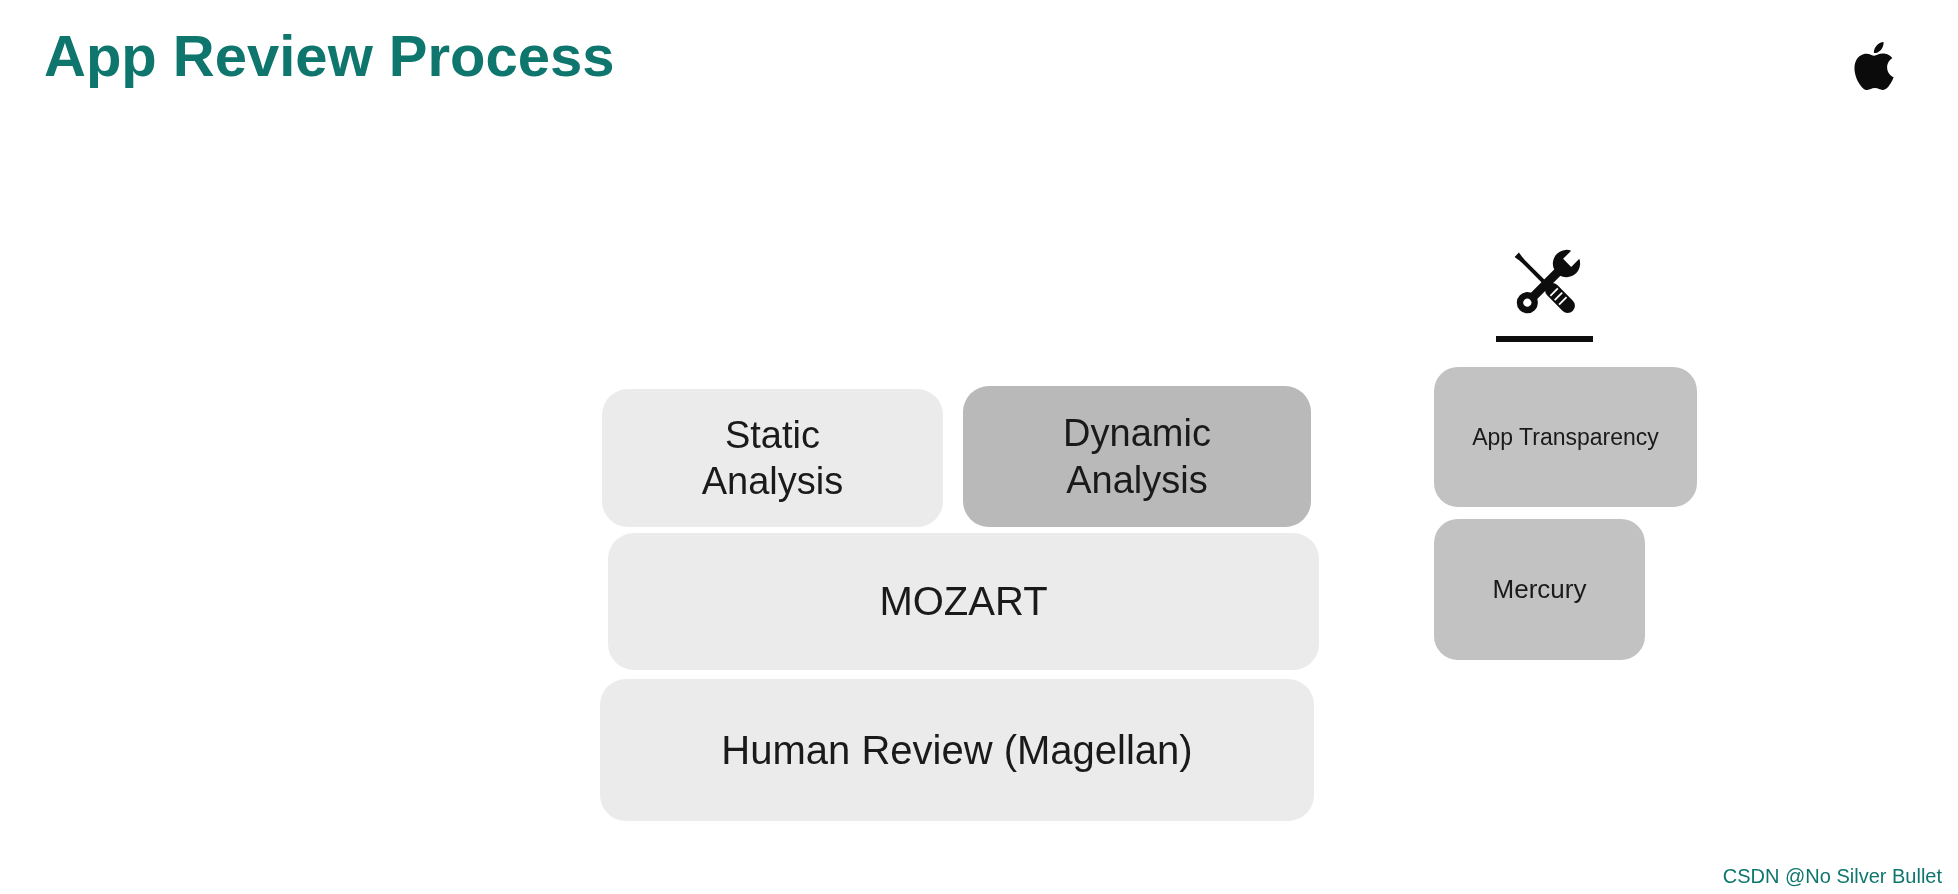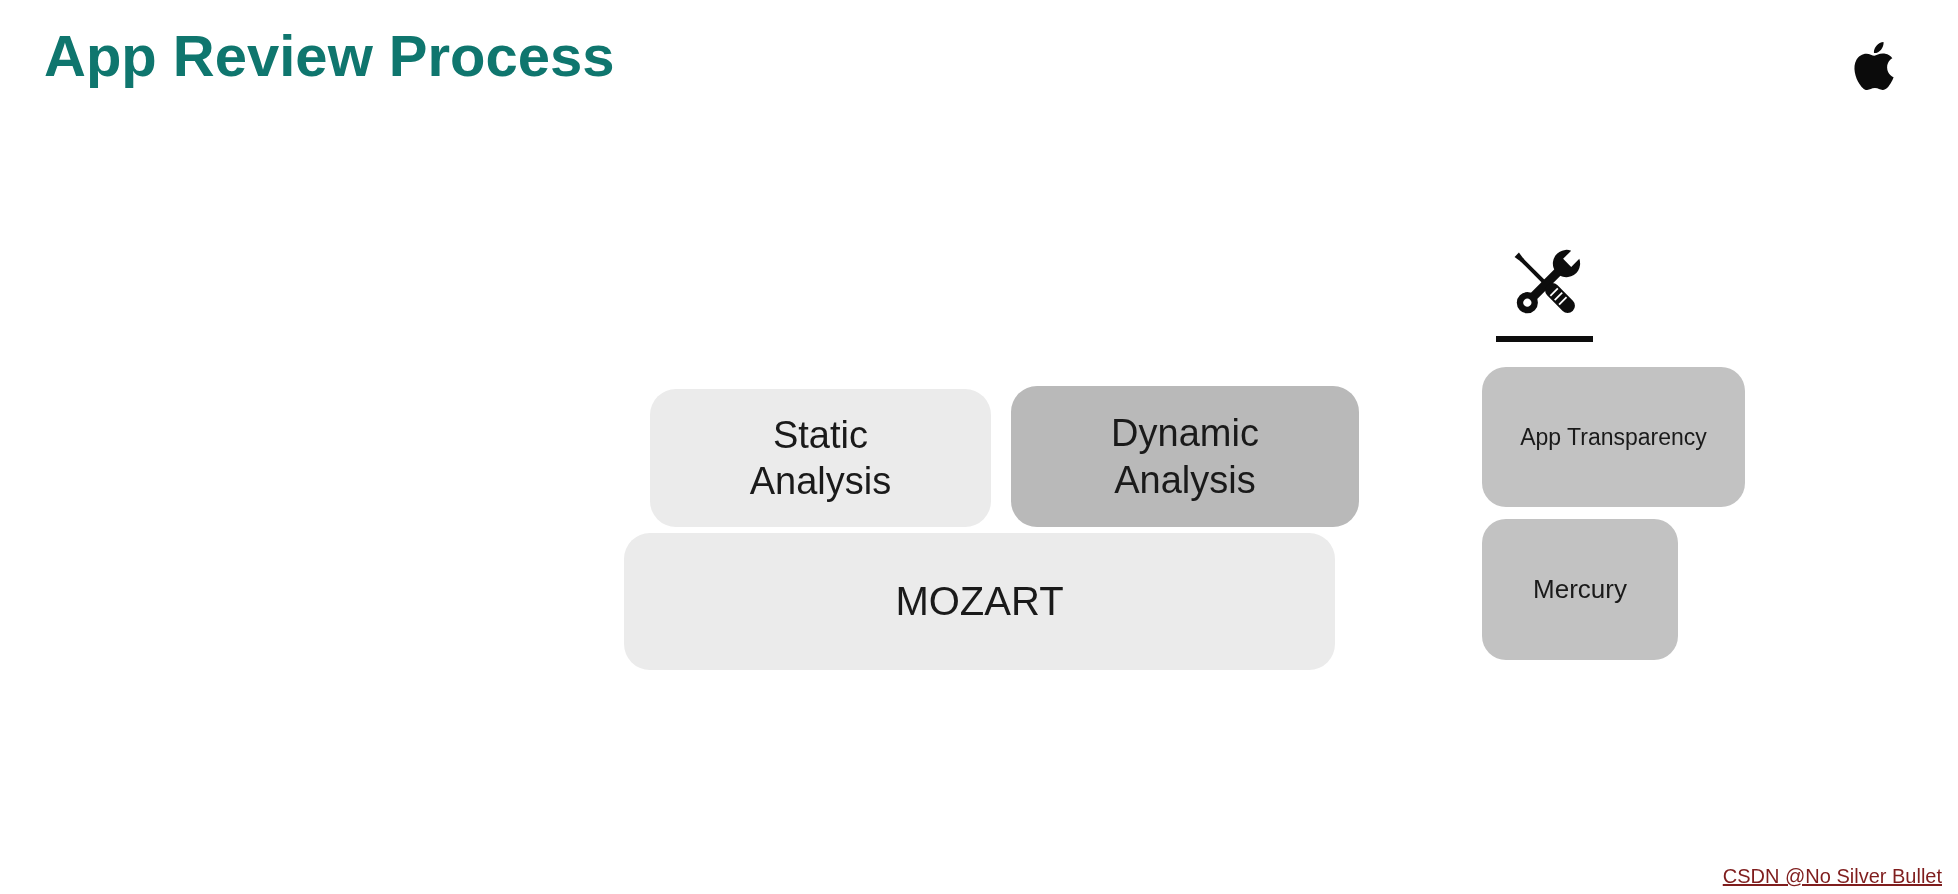--- a/index.html
+++ b/index.html
@@ -42,41 +42,39 @@
     height: 6px;
     background: #0d0d0d;
   }
   .box {
     position: absolute;
     border-radius: 26px;
     display: flex;
     align-items: center;
     justify-content: center;
     text-align: center;
-    margin-left: 48px;
   }
   .box .label { white-space: pre-line; line-height: 1.22; }
   .box-light { background: #ebebeb; }
   .box-dark  { background: #b9b9b9; }
   .box-side  { background: #c2c2c2; border-radius: 24px; }
 
   .box-static  { left: 602px; top: 389px; width: 341px; height: 138px; font-size: 38px; }
   .box-dynamic { left: 963px; top: 386px; width: 348px; height: 141px; font-size: 38px; }
-  .box-mozart  { left: 576px; top: 533px; width: 711px; height: 137px; font-size: 40px; }
+  .box-mozart  { left: 608px; top: 533px; width: 711px; height: 137px; font-size: 40px; }
   .box-human   { left: 600px; top: 679px; width: 714px; height: 142px; font-size: 40px; }
   .box-transparency { left: 1434px; top: 367px; width: 263px; height: 140px; font-size: 23px; }
-  .box-mercury      { left: 1434px; top: 519px; width: 196px; height: 141px; font-size: 26px; }
+  .box-mercury      { left: 1434px; top: 519px; width: 211px; height: 141px; font-size: 26px; }
 
   .watermark {
     position: absolute;
     right: 16px;
     bottom: 6px;
     font-size: 20px;
-    color: #7f1d1d;
-    text-decoration: underline;
+    color: #0f766e;
   }
 </style>
 </head>
 <body>
 
 <div class="slide">
 
   <h1 class="title">App Review Process</h1>
 
   <svg class="apple-logo" viewBox="0 0 24 24" aria-hidden="true">
@@ -115,20 +113,23 @@
 
   <div class="box box-dark box-dynamic">
     <span class="label">Dynamic
 Analysis</span>
   </div>
 
   <div class="box box-light box-mozart">
     <span class="label">MOZART</span>
   </div>
 
+  <div class="box box-light box-human">
+    <span class="label">Human Review (Magellan)</span>
+  </div>
 
   <div class="box box-side box-transparency">
     <span class="label">App Transparency</span>
   </div>
 
   <div class="box box-side box-mercury">
     <span class="label">Mercury</span>
   </div>
 
   <div class="watermark">CSDN @No Silver Bullet</div>

